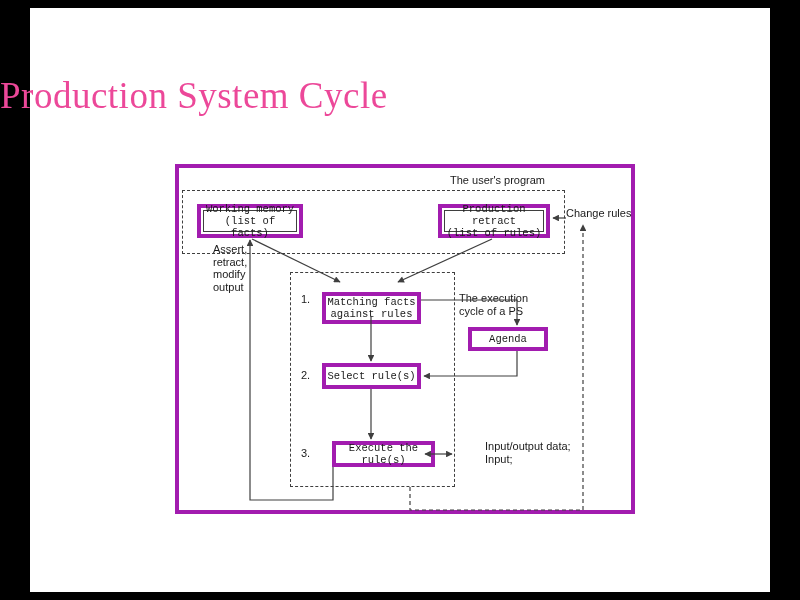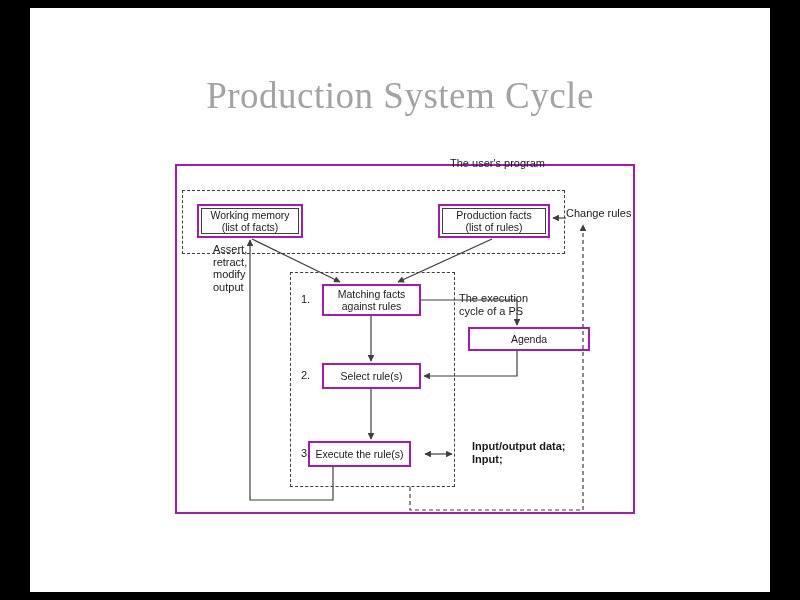--- a/index.html
+++ b/index.html
@@ -6,24 +6,24 @@
   .stage {
     position:relative; width:800px; height:600px; background:#000;
     font-family:"Liberation Sans", sans-serif; overflow:hidden;
   }
   .slide {
     position:absolute; left:30px; top:8px; width:740px; height:584px;
     background:#ffffff;
   }
   .title {
     position:absolute; left:0; top:74px; width:800px; margin:0;
-    text-align:center; font-family:"Liberation Serif", serif;
-    font-size:37px; font-weight:400; color:#a3a3a3; letter-spacing:0.5px;
+    text-align:left; font-family:"Liberation Serif", serif;
+    font-size:37px; font-weight:400; color:#ec4899; letter-spacing:0.5px;
   }
-  .box { position:absolute; border:2px solid #a21caf; background:#fff; box-sizing:border-box; z-index:3; }
+  .box { position:absolute; border:4px solid #a21caf; background:#fff; box-sizing:border-box; z-index:3;font-family:Liberation Mono, monospace; }
   .dashedbox { position:absolute; border:1px dashed #3f3f3f; box-sizing:border-box; background:transparent; z-index:2; }
   .dbl { padding:2px; }
   .dbl-inner {
     border:1px solid #3f3f3f; height:100%; box-sizing:border-box;
     display:flex; flex-direction:column; align-items:center; justify-content:center;
     font-size:10.5px; line-height:12px; color:#1a1a1a; text-align:center;
   }
   .cbox {
     display:flex; flex-direction:column; align-items:center; justify-content:center;
     font-size:10.5px; line-height:12px; color:#1a1a1a; text-align:center;
@@ -41,72 +41,72 @@
 <body>
 
 <div class="stage">
   <div class="slide"></div>
 
   <h1 class="title">Production System Cycle</h1>
 
   <div class="box" style="left:175px; top:164px; width:460px; height:350px; background:transparent; z-index:1;"></div>
 
   <div class="dashedbox" style="left:182px; top:190px; width:383px; height:64px;"></div>
-  <div class="lbl" style="left:450px; top:157px;">The user's program</div>
+  <div class="lbl" style="left:450px; top:174px;">The user's program</div>
 
   <div class="box dbl" style="left:197px; top:204px; width:106px; height:34px;">
     <div class="dbl-inner">
       <div>Working memory</div>
       <div>(list of facts)</div>
     </div>
   </div>
 
   <div class="box dbl" style="left:438px; top:204px; width:112px; height:34px;">
     <div class="dbl-inner">
-      <div>Production facts</div>
+      <div>Production retract</div>
       <div>(list of rules)</div>
     </div>
   </div>
 
   <div class="lbl" style="left:566px; top:207px;">Change rules</div>
 
   <div class="lbl" style="left:213px; top:243px;">
     <div>Assert,</div>
     <div>retract,</div>
     <div>modify</div>
     <div>output</div>
   </div>
 
   <div class="dashedbox" style="left:290px; top:272px; width:165px; height:215px;"></div>
   <div class="lbl" style="left:459px; top:268px;margin-top:24px;">
     <div>The execution</div>
     <div>cycle of a PS</div>
   </div>
 
   <div class="lbl" style="left:301px; top:293px;">1.</div>
-  <div class="box cbox" style="left:322px; top:284px; width:99px; height:32px;">
+  <div class="box cbox" style="left:322px; top:292px; width:99px; height:32px;">
     <div>Matching facts</div>
     <div>against rules</div>
   </div>
 
-  <div class="box cbox" style="left:468px; top:327px; width:122px; height:24px;align-items:center;">
+  <div class="box cbox" style="left:468px; top:327px; width:80px; height:24px;align-items:center;">
     <div>Agenda</div>
   </div>
 
   <div class="lbl" style="left:301px; top:369px;">2.</div>
   <div class="box cbox" style="left:322px; top:363px; width:99px; height:26px;text-align:center;">
     <div>Select rule(s)</div>
   </div>
 
   <div class="lbl" style="left:301px; top:447px;">3.</div>
-  <div class="box cbox" style="left:308px; top:441px; width:103px; height:26px;">
+  <div class="box cbox" style="left:332px; top:441px; width:103px; height:26px;">
     <div>Execute the rule(s)</div>
   </div>
 
-  <div class="lbl" style="left:472px; top:440px;font-weight:bold;">
+  <div class="lbl" style="left:485px; top:440px;">
     <div>Input/output data;</div>
     <div>Input;</div>
   </div>
 
   <svg class="connectors" viewBox="0 0 800 600">
     <defs>
       <marker id="arw" viewBox="0 0 10 10" refX="9" refY="5" markerWidth="7" markerHeight="5.5" orient="auto">
         <path d="M0,0 L10,5 L0,10 z" fill="#3f3f3f"></path>
       </marker>
     </defs>

